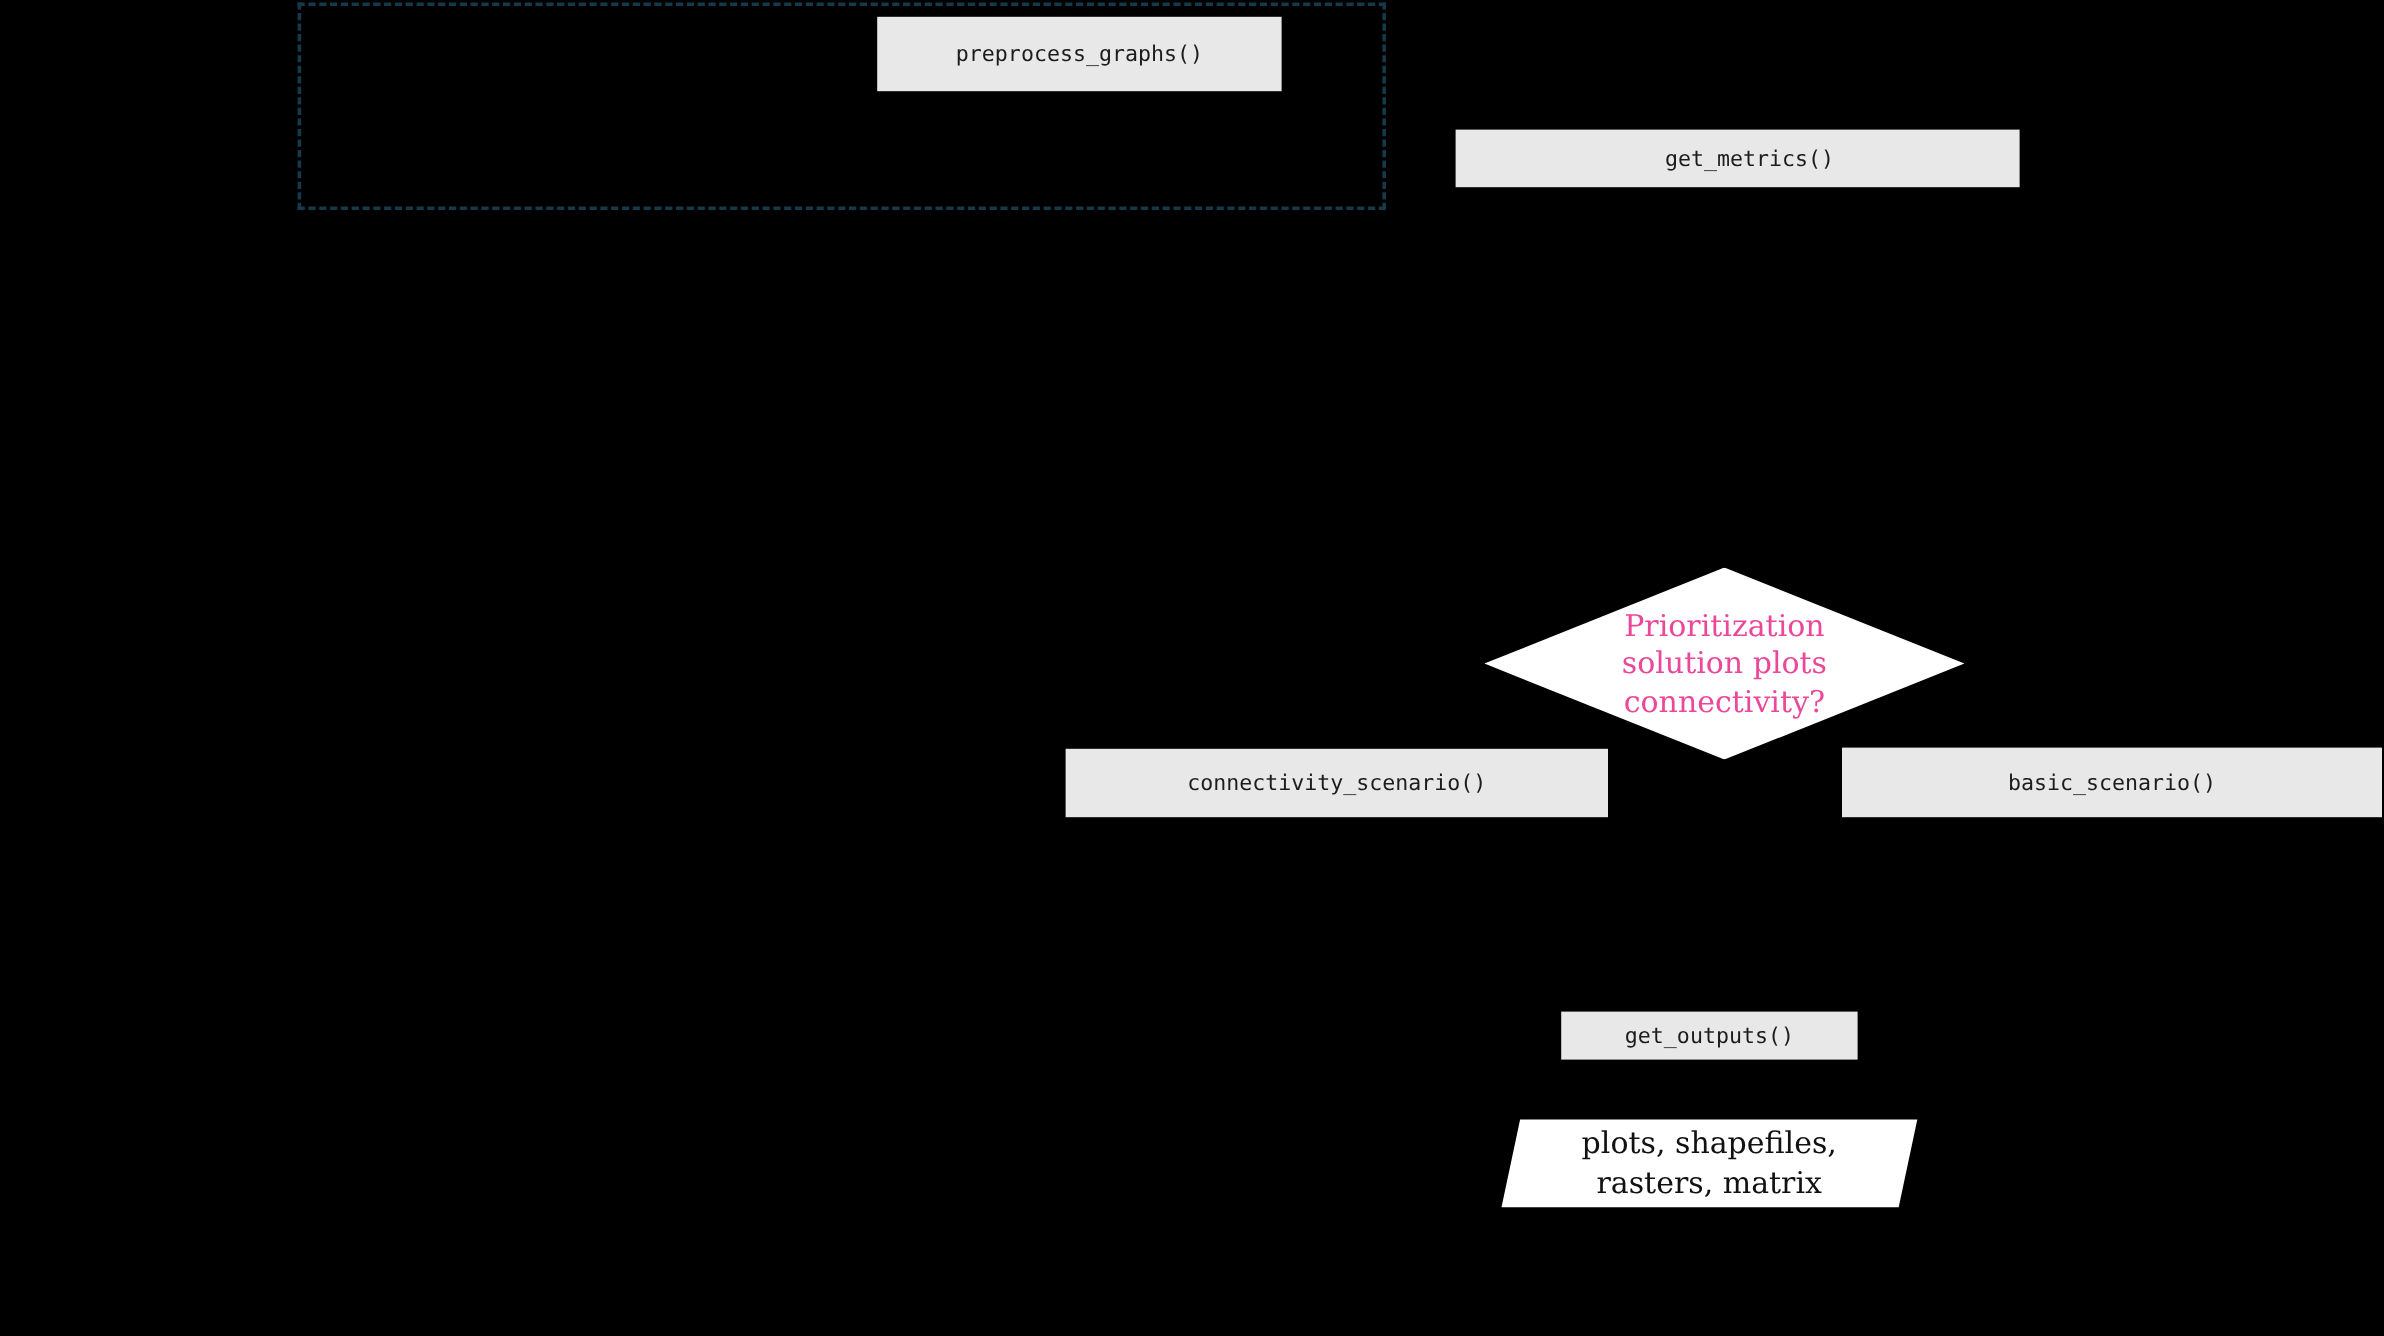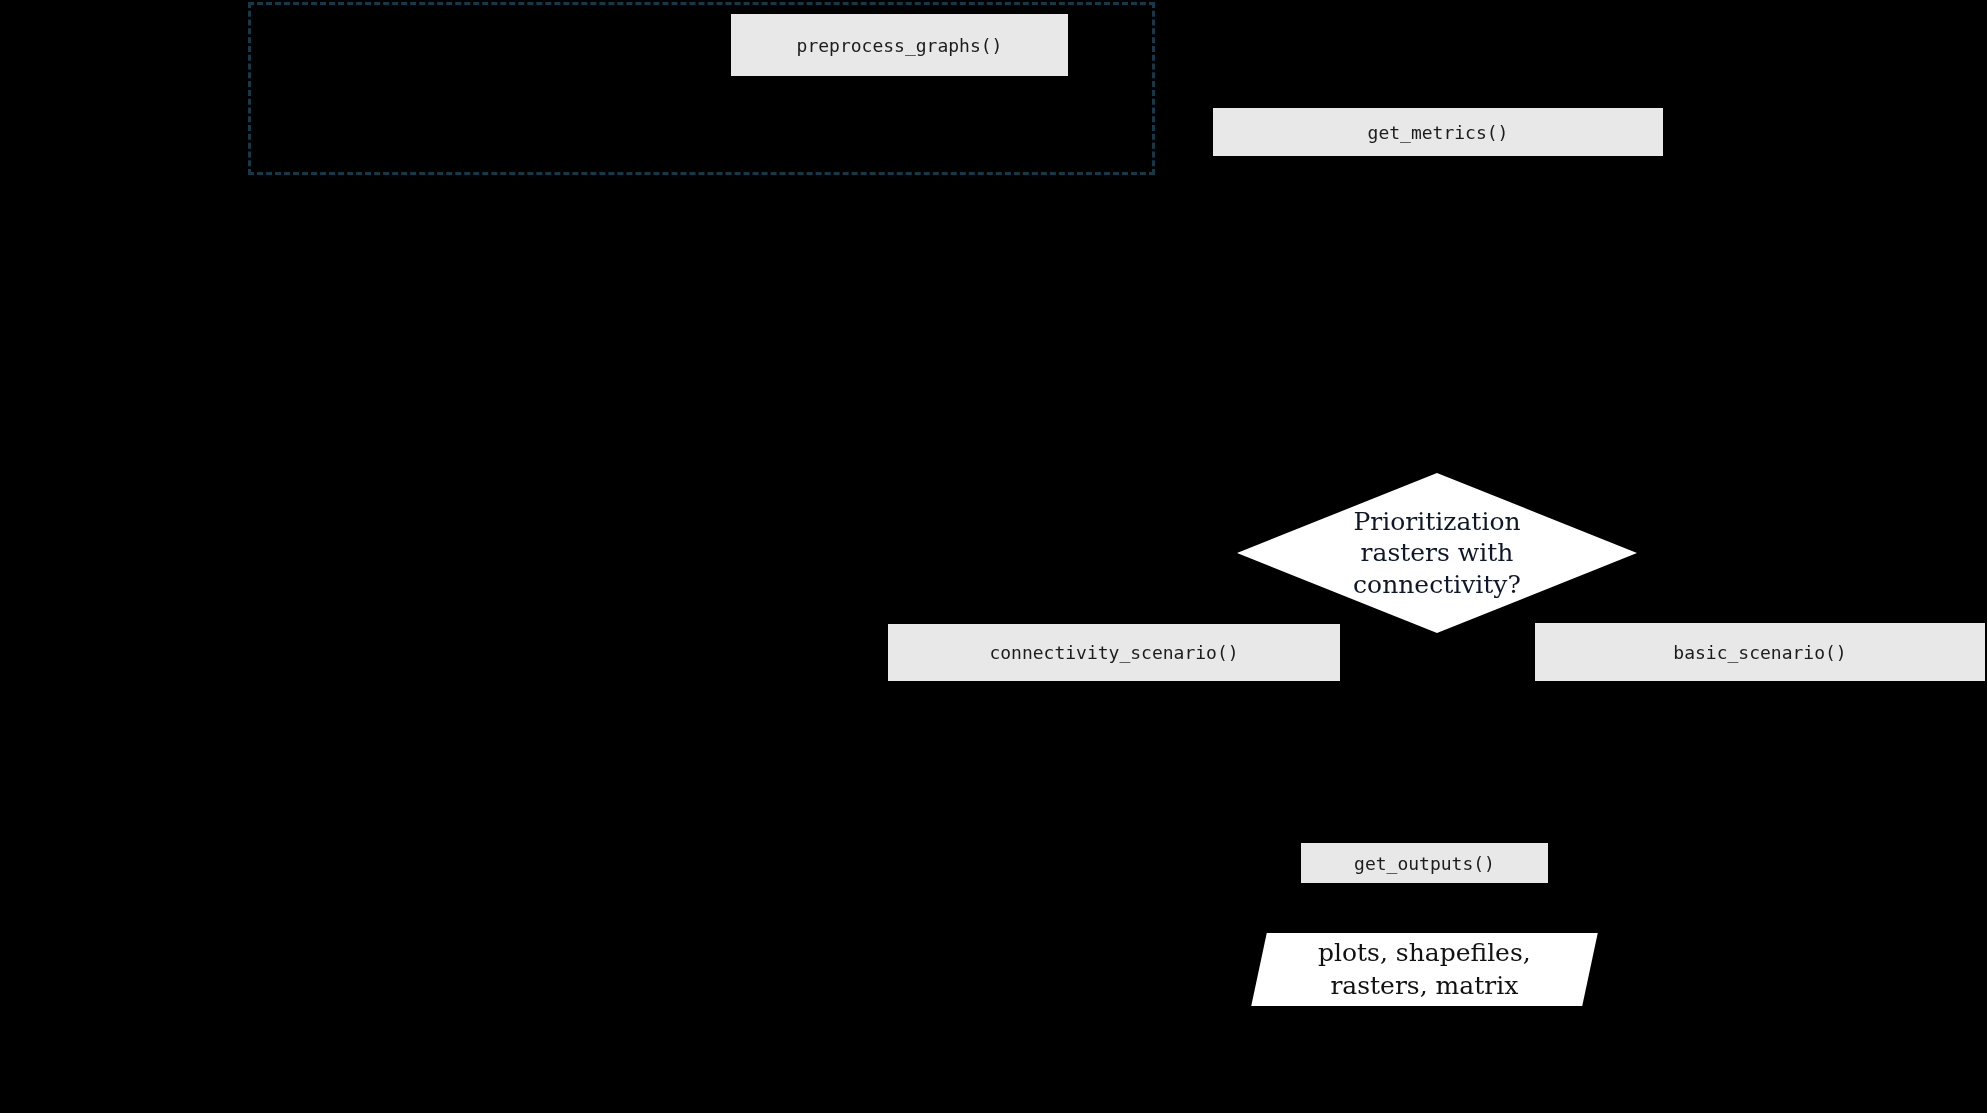--- a/index.html
+++ b/index.html
@@ -33,39 +33,39 @@
     color: #1c1c1c;
     font-family: "DejaVu Sans Mono", monospace;
     font-size: 18px;
     display: flex;
     align-items: center;
     justify-content: center;
     white-space: nowrap;
     letter-spacing: 0px;
   }
   #node-preprocess-graphs { left: 731px; top: 14px;  width: 337px; height: 62px; }
-  #node-get-metrics       { left: 1213px; top: 108px; width: 450px; height: 48px; }
+  #node-get-metrics       { left: 1213px; top: 108px; width: 450px; height: 48px; padding-left: 20px; }
   #node-connectivity-scenario { left: 888px;  top: 624px; width: 452px; height: 57px; }
   #node-basic-scenario        { left: 1535px; top: 623px; width: 450px; height: 58px; }
   #node-get-outputs           { left: 1301px; top: 843px; width: 247px; height: 40px; }
 
   
   .diamond {
     position: absolute;
     left: 1237px;
     top: 473px;
     width: 400px;
     height: 160px;
     background: #ffffff;
     clip-path: polygon(50% 0%, 100% 50%, 50% 100%, 0% 50%);
     display: flex;
     flex-direction: column;
     align-items: center;
     justify-content: center;
-    color: #0f172a;
+    color: #ec4899;
     font-family: "DejaVu Serif", serif;
     font-size: 25px;
     line-height: 1.26;
     text-align: center;
   }
   
   .parallelogram {
     position: absolute;
     left: 1259px;
     top: 933px;
@@ -98,21 +98,21 @@
   <div class="fn-box" id="node-preprocess-graphs">
     <span>preprocess_graphs()</span>
   </div>
 
   <div class="fn-box" id="node-get-metrics">
     <span>get_metrics()</span>
   </div>
 
   <div class="diamond">
     <span class="line">Prioritization</span>
-    <span class="line">rasters with</span>
+    <span class="line">solution plots</span>
     <span class="line">connectivity?</span>
   </div>
 
   <div class="fn-box" id="node-basic-scenario">
     <span>basic_scenario()</span>
   </div>
 
   <div class="fn-box" id="node-connectivity-scenario">
     <span>connectivity_scenario()</span>
   </div>

